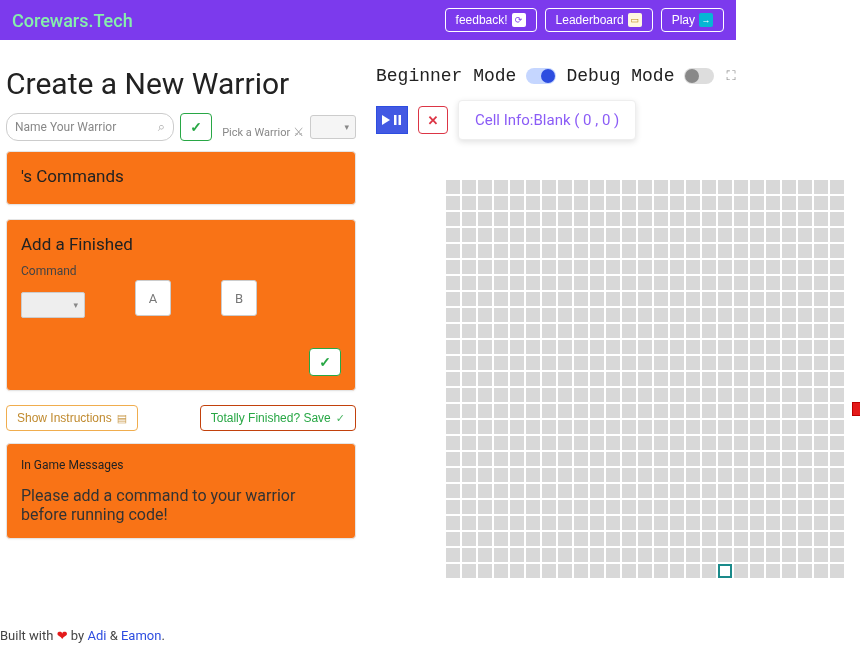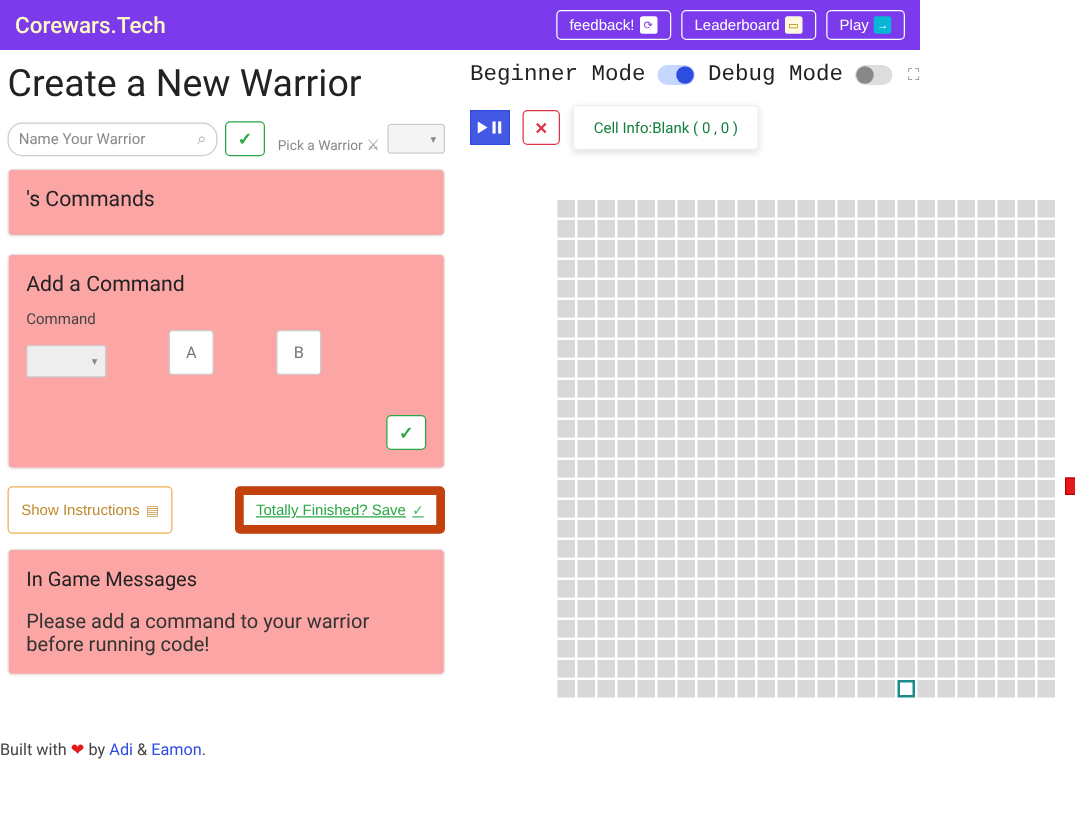--- a/index.html
+++ b/index.html
@@ -1,70 +1,70 @@
 <!DOCTYPE html>
 <html><head>
   <meta charset="utf-8">
   <style>
     * { box-sizing: border-box; margin: 0; padding: 0; }
     body { font-family: -apple-system, BlinkMacSystemFont, "Segoe UI", Roboto, Arial, sans-serif; background: #fff; width: 860px; }
     
     .topbar { background: #7c3aed; height: 40px; display: flex; align-items: center; justify-content: space-between; padding: 0 12px; width: 736px; }
-    .topbar-brand { color: #fef9c3; font-size: 18px; font-weight: 500; }
+    .topbar-brand { color: #86efac; font-size: 18px; font-weight: 500; }
     .topbar-buttons { display: flex; gap: 8px; }
     .topbar-btn { background: transparent; border: 1px solid #fff; color: #fff; padding: 4px 10px; border-radius: 4px; font-size: 12px; cursor: pointer; display: flex; align-items: center; gap: 4px; }
     .topbar-icon { display:inline-flex; width:14px; height:14px; align-items:center; justify-content:center; border-radius:2px; font-size:9px;}
     .ic-feedback { background:#fff; color:#7c3aed; }
     .ic-leader { background:#fff8e1; color:#b8860b; }
     .ic-play { background:#06b6d4; color:#fff; }
     
-    .content { display: flex; padding: 10px 6px; gap: 20px; }
+    .content { display: flex; padding: 26px 6px; gap: 20px; }
     .left { width: 350px; }
     .right { flex: 1; }
     
     .page-title { font-size: 30px; font-weight: 400; color: #222; margin-bottom: 12px; }
     
     .name-row { display: flex; gap: 6px; align-items: center; margin-bottom: 10px; }
     .name-input { flex:1; border: 1px solid #ccc; border-radius: 12px; padding: 5px 8px; font-size: 12px; color: #888; background:#fff; display:flex; align-items:center; justify-content:space-between;text-align:right;}
     .name-input .mag { color:#aaa; font-size:13px; }
     .check-btn { width: 32px; height: 28px; border: 1px solid #28a745; border-radius: 4px; background: #fff; color: #28a745; cursor: pointer; display:flex; align-items:center; justify-content:center; font-size:14px; font-weight:bold;}
     .pick-group { display:flex; align-items:flex-end; gap:2px; }
     .pick-label { font-size: 11px; color: #888; margin-left: 4px; display:flex; align-items:center; gap:3px;}
     .pick-label .swords { color:#999; font-size:12px;}
     .pick-dd { width: 46px; height: 24px; border: 1px solid #ccc; border-radius: 3px; background: #f5f5f5; display:inline-flex; align-items:center; justify-content:flex-end; padding-right:6px; font-size:9px; color:#888; margin-left: 4px;}
 
-    .card { border: 1px solid #e5e5e5; border-radius: 4px; padding: 14px; margin-bottom: 14px; background:#fca5a5; box-shadow: 0 1px 2px rgba(0,0,0,0.04);}
+    .card { border: 1px solid #e5e5e5; border-radius: 4px; padding: 14px; margin-bottom: 14px; background:#f97316; box-shadow: 0 1px 2px rgba(0,0,0,0.04);}
     .card-title { font-size: 17px; font-weight: 400; color: #222; margin-bottom: 4px; }
     
     .cmd-label { font-size: 12px; color: #444; margin-top: 10px; }
     .cmd-row { display:flex; gap: 50px; align-items:flex-start; margin-top: 2px;}
     .cmd-dd { width: 64px; height: 26px; border: 1px solid #ccc; border-radius: 2px; background: #eee; display:flex; align-items:center; justify-content:flex-end; padding-right:6px; font-size:9px; color:#888; margin-top: 12px;}
     .ab-box { width: 36px; height: 36px; border: 1px solid #ccc; border-radius: 3px; display:flex; align-items:center; justify-content:center; font-size: 13px; color: #777; background:#fff;}
     .cmd-check { display:flex; justify-content:flex-end; margin-top: 30px;}
     
     .action-row { display:flex; justify-content: space-between; margin-bottom: 12px; gap:8px;}
     .btn-outline { border-radius: 4px; padding: 5px 10px; font-size: 12px; background: #fff; cursor:pointer; display:flex; align-items:center; gap:5px;}
     .btn-yellow { border: 1px solid #f0ad4e; color: #c08a2e; }
-    .btn-green { border: 7px solid #c2410c; color: #28a745; text-decoration: underline; }
+    .btn-green { border: 1px solid #c2410c; color: #28a745; }
     .btn-red { border: 1px solid #dc3545; color: #dc3545; width:30px; height:28px; display:flex; align-items:center; justify-content:center; font-size:13px; font-weight:bold;}
     .btn-blue { border: 1px solid #2d4de0; background:#4359e3; color:#fff; height:28px; display:flex; align-items:center; justify-content:center; padding:0 5px;}
     .btn-blue .playpause { display:flex; gap:2px;}
     
-    .msgs-title { font-size: 16px; color: #222; margin-bottom: 14px; }
+    .msgs-title { font-size: 12px; color: #222; margin-bottom: 14px; }
     .msg-text { font-size: 16px; color: #333; }
 
     .mode-row { display: flex; align-items: center; gap: 10px; font-size: 18px; color: #222; margin-bottom: 14px; font-family: Liberation Mono, monospace;}
     .toggle { width: 30px; height: 16px; border-radius: 8px; background: #ddd; position: relative; display:inline-block; cursor:pointer;}
     .toggle.on { background: #c5d6ff; }
     .toggle .knob { width: 14px; height: 14px; border-radius: 50%; background: #888; position: absolute; top: 1px; left: 1px;}
     .toggle.on .knob { background: #2d4de0; left: 15px; }
     .fullscreen-ic { color:#888; font-size:13px; cursor:pointer; margin-left:2px;}
     
     .controls-row { display:flex; gap:10px; align-items:center; margin-bottom: 40px;}
-    .cell-info { border: 1px solid #eee; border-radius: 4px; padding: 10px 16px; font-size: 12px; color: #15803d; box-shadow: 0 2px 6px rgba(0,0,0,0.12); background:#fff;}
+    .cell-info { border: 1px solid #eee; border-radius: 4px; padding: 10px 16px; font-size: 15px; color: #8b5cf6; box-shadow: 0 2px 6px rgba(0,0,0,0.12); background:#fff;}
     
     .grid-holder { position:relative; padding-left:70px;}
     .grid { display: grid; grid-template-columns: repeat(25, 14px); grid-auto-rows: 14px; gap: 2px; }
     .cell { background: #d8d8d8; }
     .red-cell { position:absolute; width:14px; height:14px; background:#e41a1a; right:-12px; top: 222px; border:1px solid #b00;}
     .teal-box { width:14px; height:14px; border:2px solid #1a8a8a; background:#fff; grid-column:18; grid-row:25;}
     
     .footer { font-size: 13px; color:#444; padding: 24px 0;}
     .footer a { color: #2d4de0; text-decoration:none;}
     .heart { color:#e41a1a;}
@@ -112,21 +112,21 @@
           <span>▾</span>
         </div>
       </div>
     </div>
 
     <div class="card">
       <div class="card-title">'s Commands</div>
     </div>
 
     <div class="card">
-      <div class="card-title">Add a Command</div>
+      <div class="card-title">Add a Finished</div>
       <div class="cmd-label">Command</div>
       <div class="cmd-row">
         <div class="cmd-dd">
           <span>▾</span>
         </div>
         <div class="ab-box">A</div>
         <div class="ab-box">B</div>
       </div>
       <div class="cmd-check">
         <button class="check-btn">

